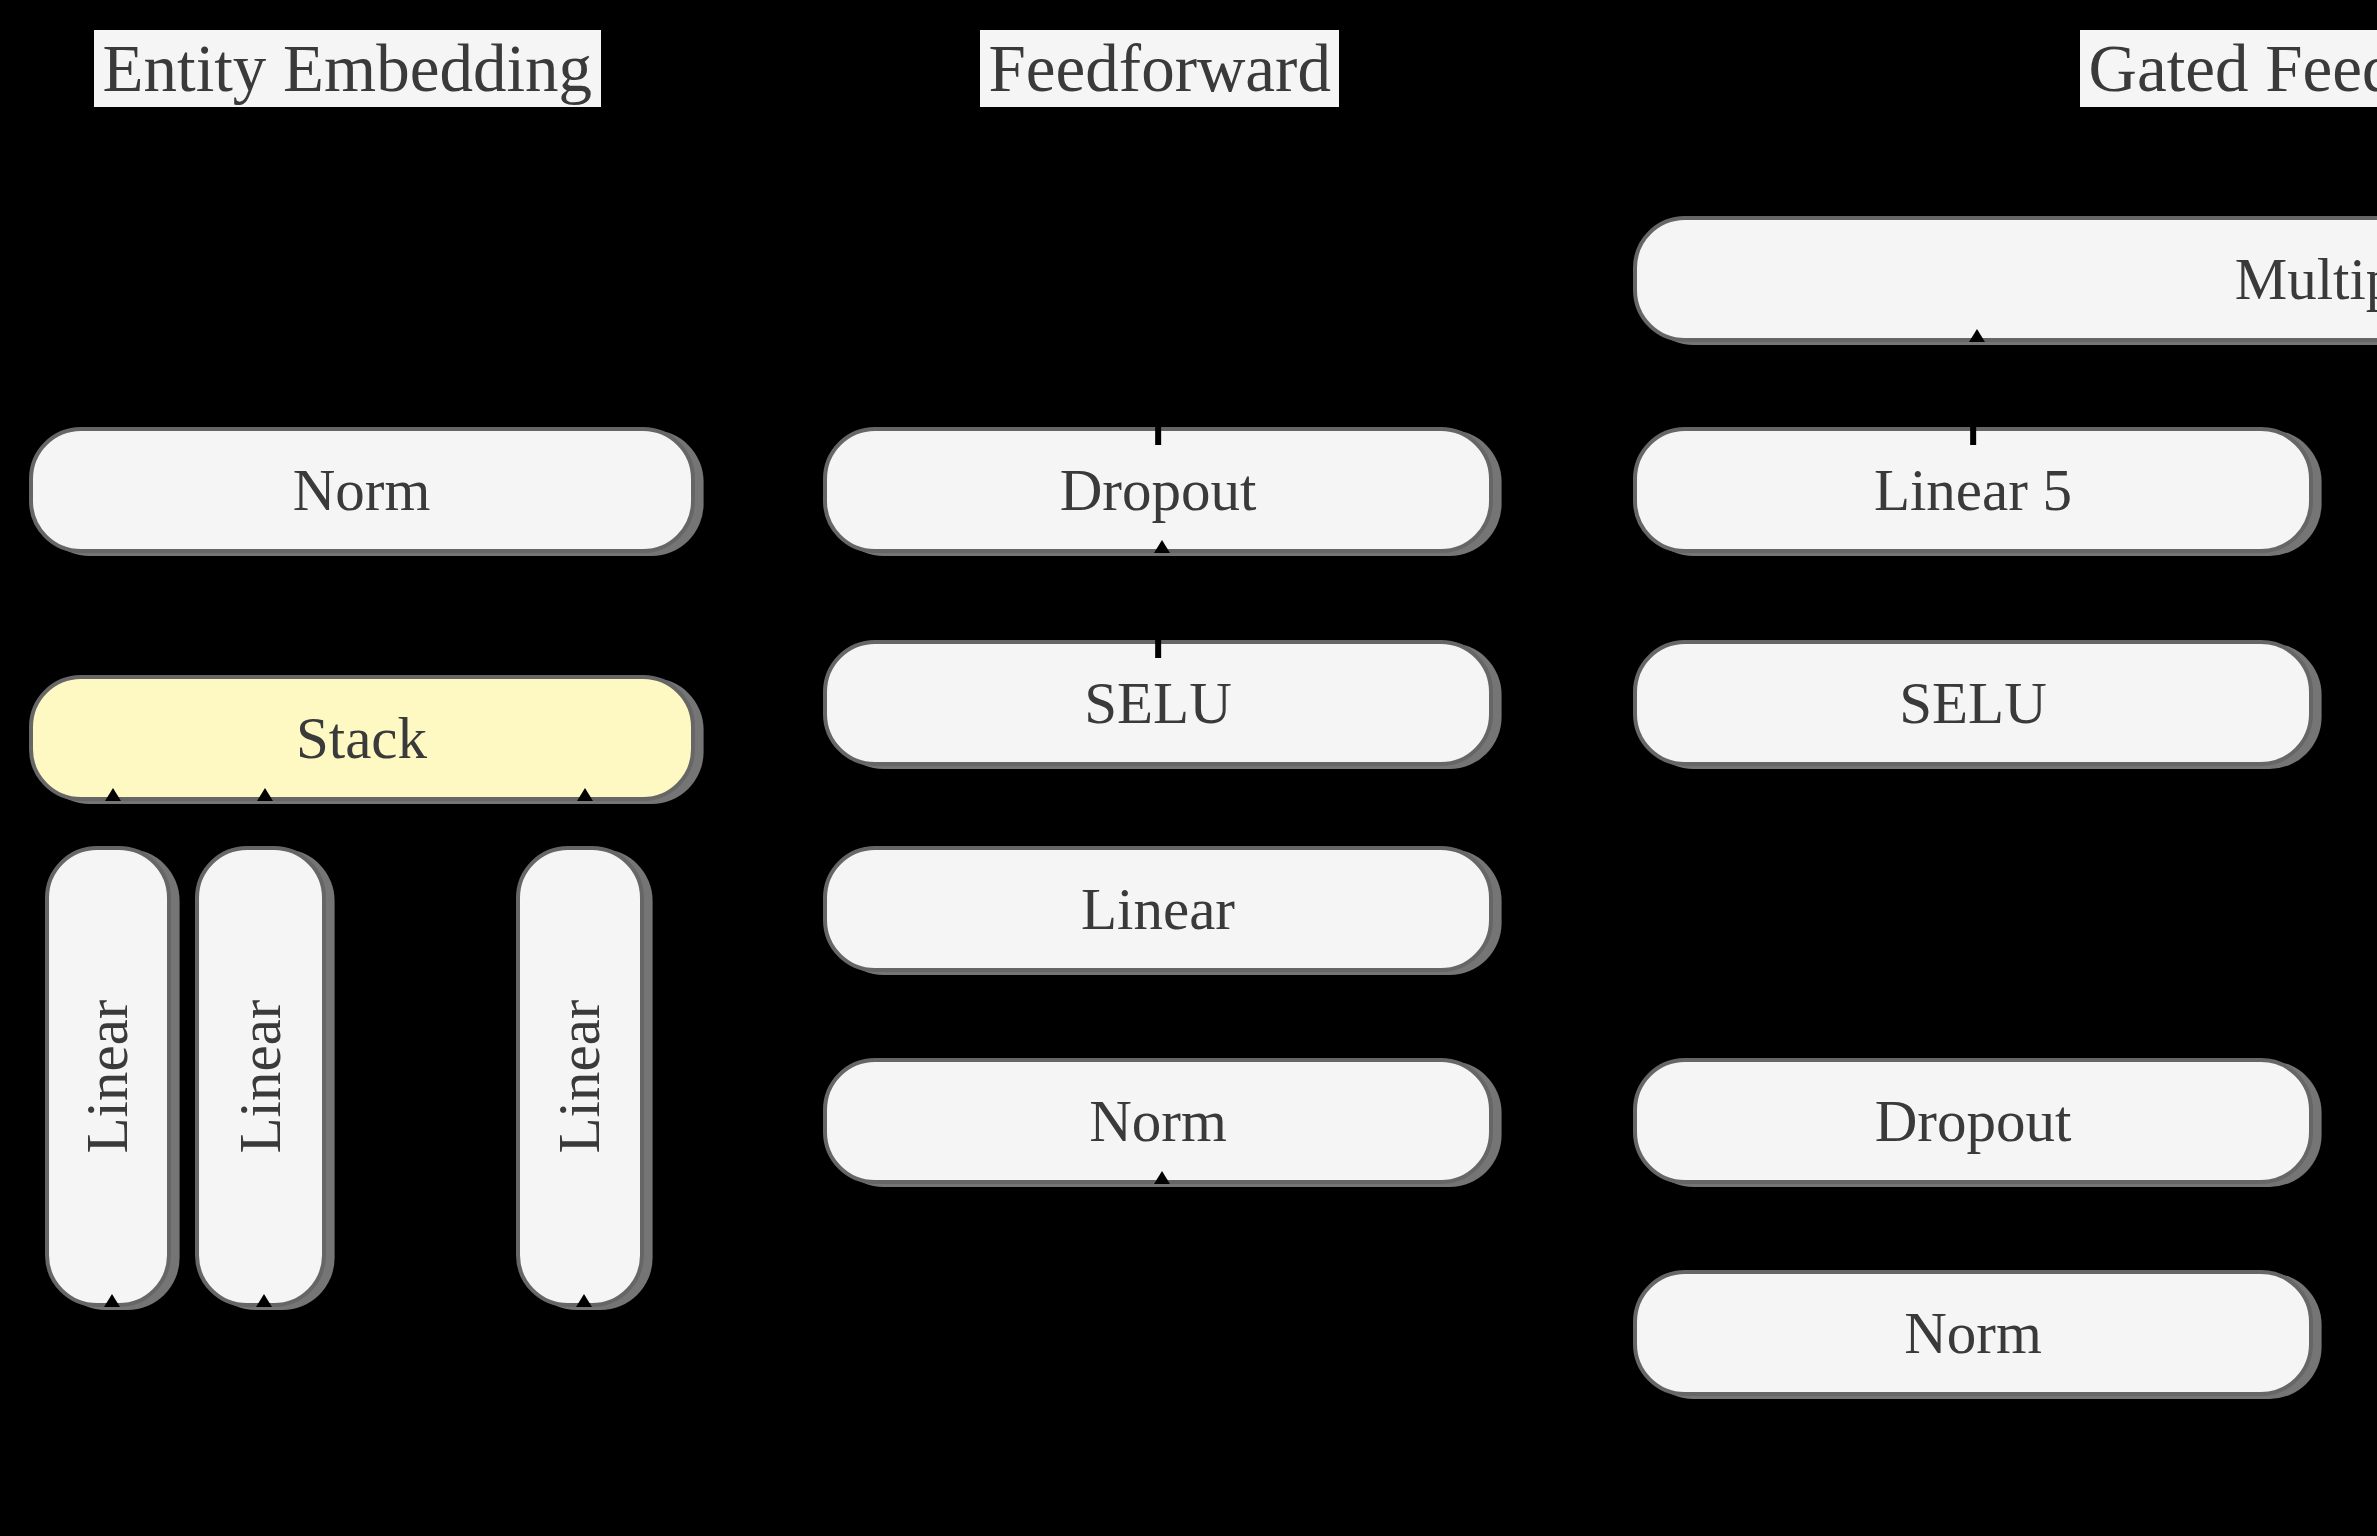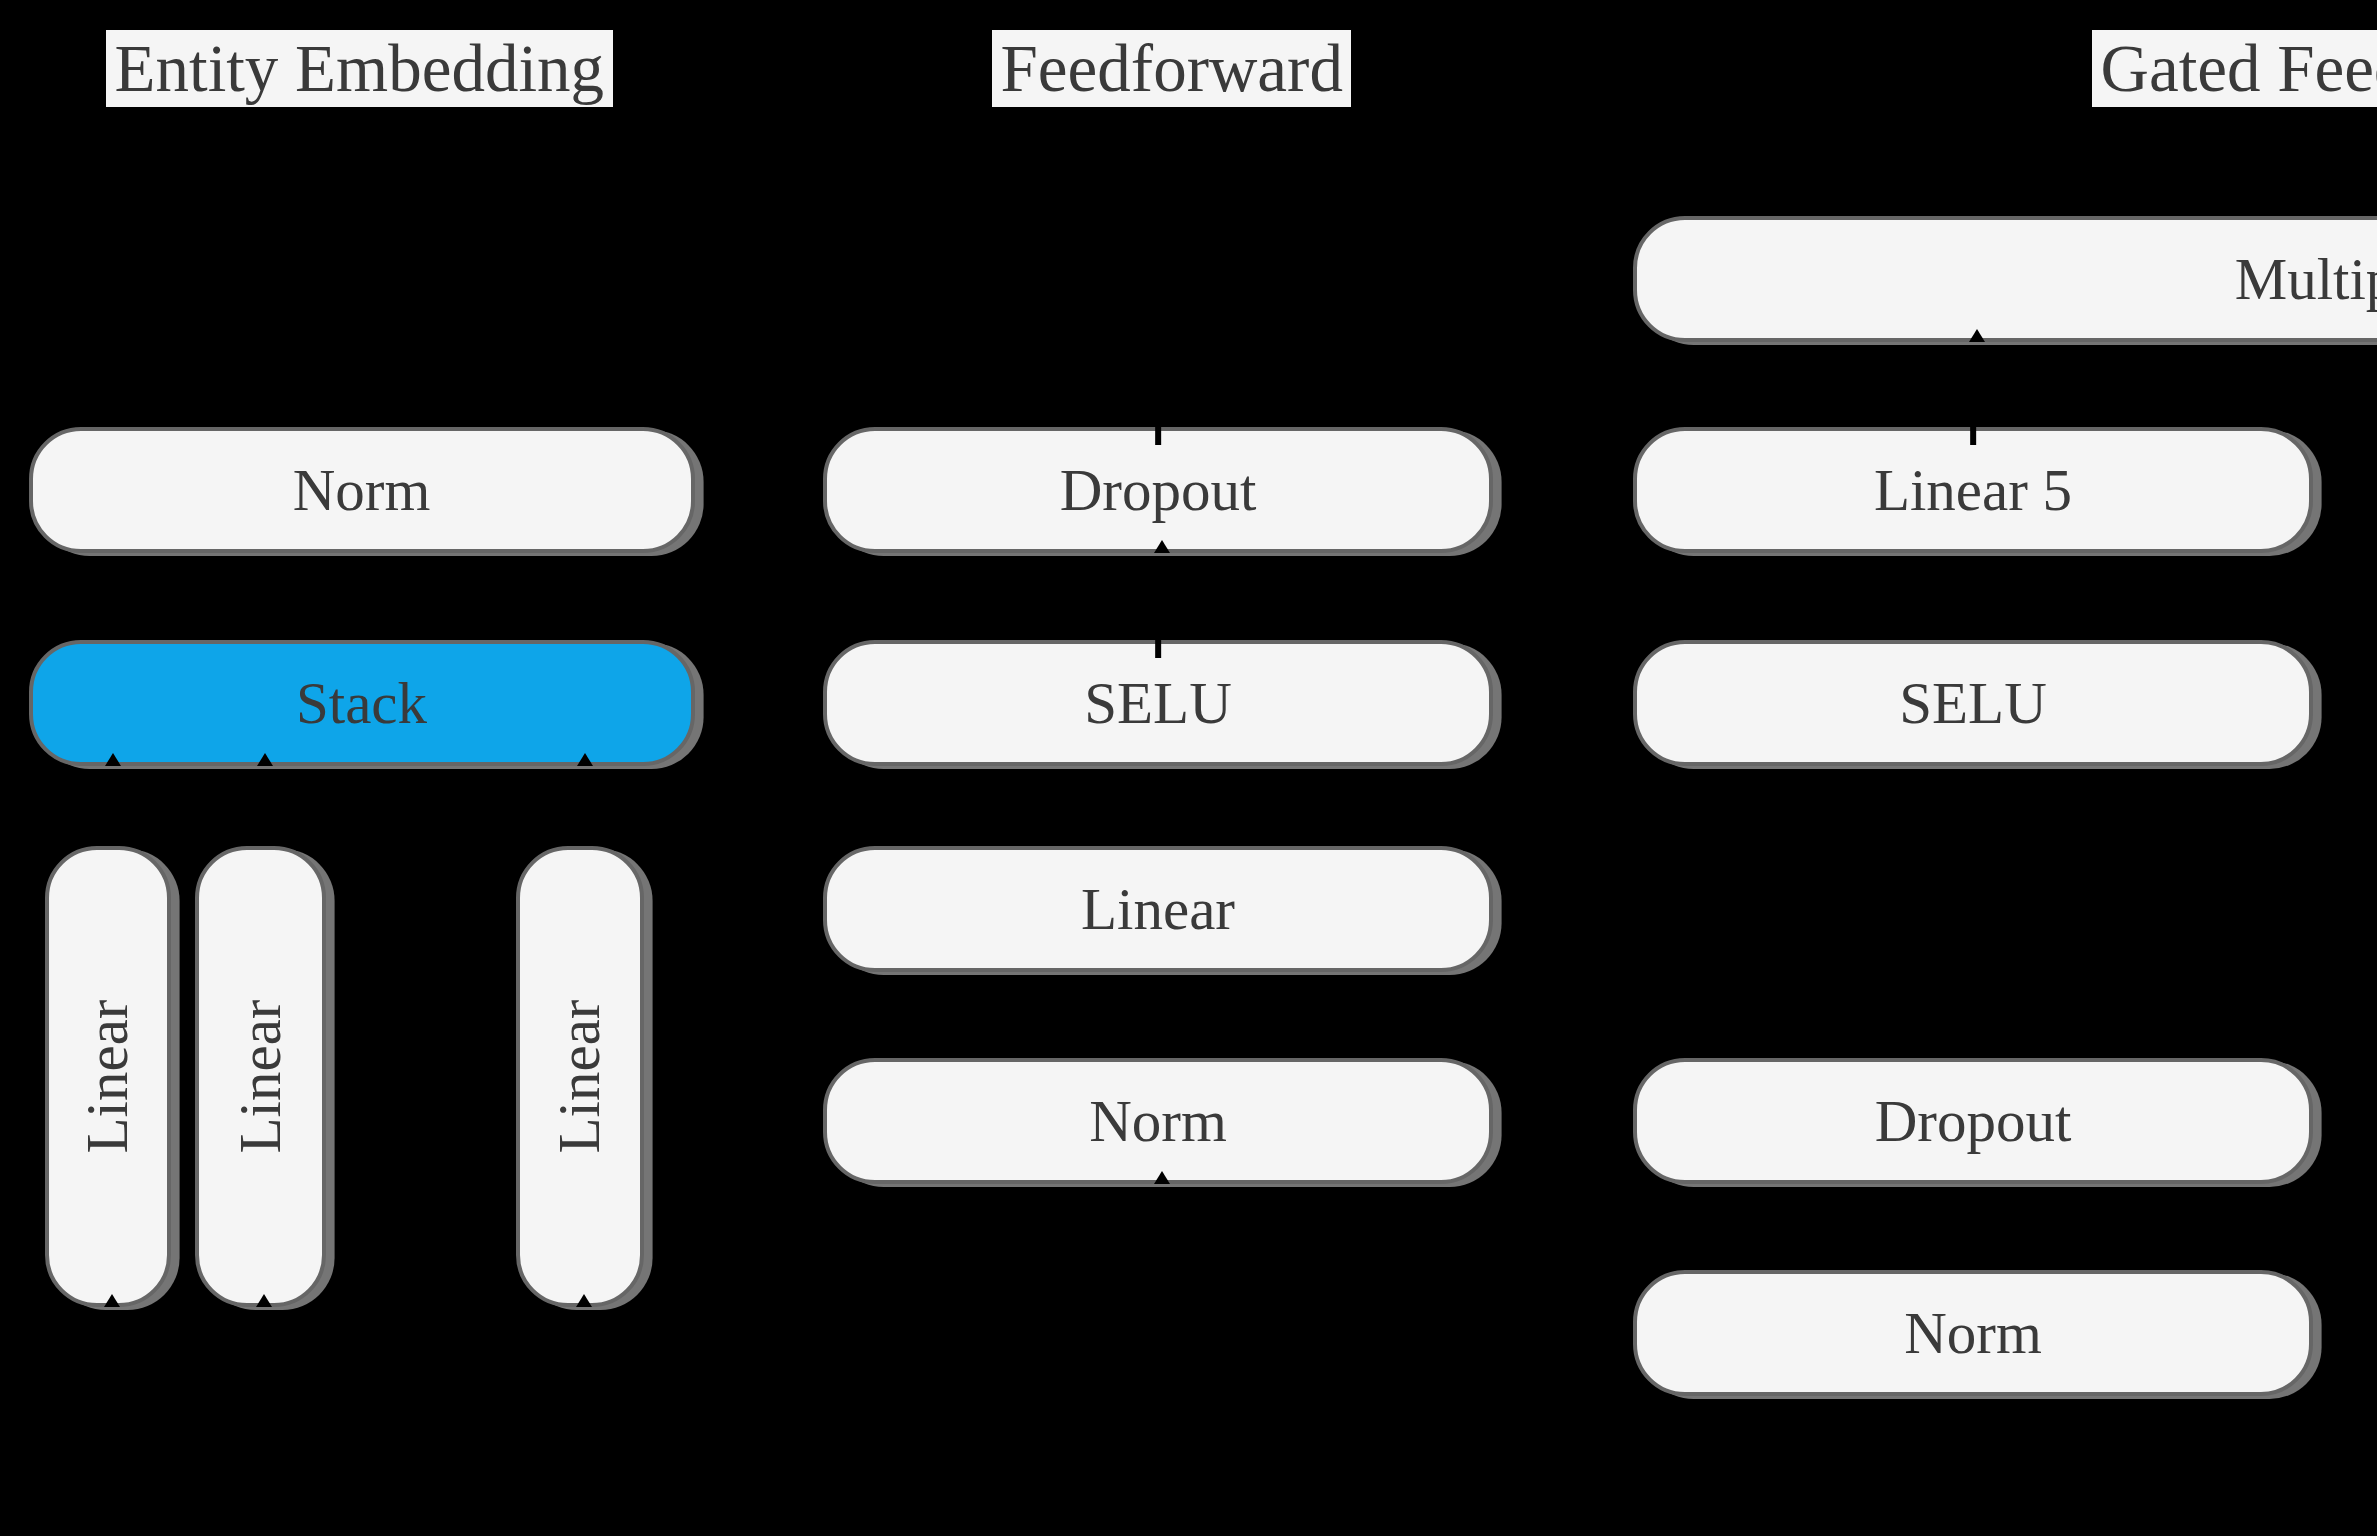--- a/index.html
+++ b/index.html
@@ -26,21 +26,20 @@
     top: 30px;
     height: 77px;
     display: flex;
     align-items: center;
     padding: 0 8.6px;
     background: #f5f5f5;
     color: #3a3a3a;
     font-size: 67px;
     white-space: nowrap;
     z-index: 5;
-    margin-left: 12px;
   }
   .node {
     position: absolute;
     box-sizing: border-box;
     background: #f5f5f5;
     border: 4.3px solid #666666;
     border-radius: 52px;
     box-shadow: 8.6px 2.9px 0 #757575;
     display: flex;
     align-items: center;
@@ -97,21 +96,21 @@
     <div class="connector" style="left: 1972px; top: 342px; height: 85px; background: rgb(0, 0, 0);"></div>
     <div class="connector" style="left: 1972px; top: 553px; height: 87px; background: rgb(0, 0, 0);"></div>
     <div class="connector" style="left: 1972px; top: 766px; height: 81px; background: rgb(0, 0, 0);"></div>
     <div class="connector" style="left: 1972px; top: 972px; height: 86px; background: rgb(0, 0, 0);"></div>
     <div class="connector" style="left: 1972px; top: 1184px; height: 86px; background: rgb(0, 0, 0);"></div>
     <div class="connector" style="left: 1972px; top: 1396px; height: 141px; background: rgb(0, 0, 0);"></div>
     <div class="group-title" style="left: 94px; background: rgb(245, 245, 245); color: rgb(58, 58, 58);">Entity Embedding</div>
     <div class="node" style="left: 28.5px; top: 427px; width: 666px; height: 126px; background: rgb(245, 245, 245); border-color: rgb(102, 102, 102);">
       <span class="node-label" style="color: rgb(58, 58, 58);">Norm</span>
     </div>
-    <div class="node" style="left: 28.5px; top: 640px; width: 666px; height: 126px; background: #0ea5e9; border-color: rgb(102, 102, 102);">
+    <div class="node" style="left: 28.5px; top: 675px; width: 666px; height: 126px; background: #fef9c3; border-color: rgb(102, 102, 102);">
       <span class="node-label" style="color: rgb(58, 58, 58);">Stack</span>
       <div class="arrow-bottom" style="left: 80px;"></div>
       <div class="arrow-bottom" style="left: 232px;"></div>
       <div class="arrow-bottom" style="left: 552px;"></div>
     </div>
     <div class="node" style="left: 45px; top: 846px; width: 126px; height: 461px; background: rgb(245, 245, 245); border-color: rgb(102, 102, 102);">
       <span class="node-label vertical" style="color: rgb(58, 58, 58);">Linear</span>
       <div class="arrow-bottom" style="left: 63px;"></div>
     </div>
     <div class="node" style="left: 195px; top: 846px; width: 131px; height: 461px; background: rgb(245, 245, 245); border-color: rgb(102, 102, 102);">

